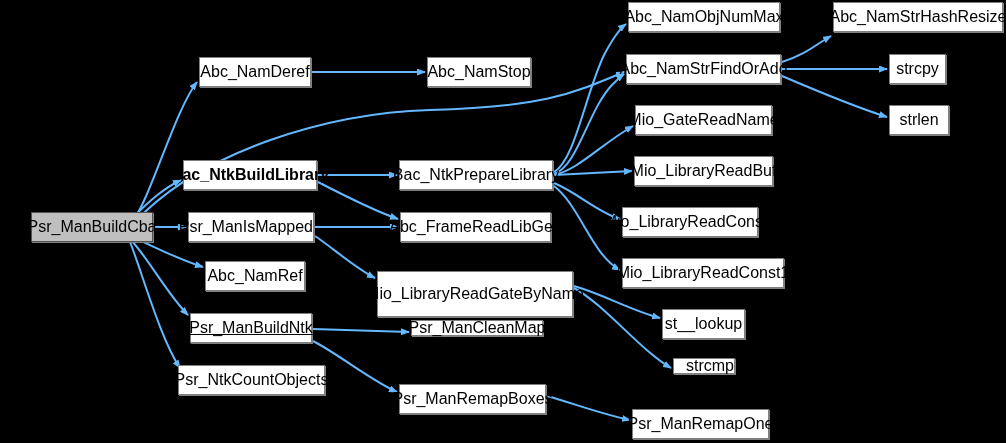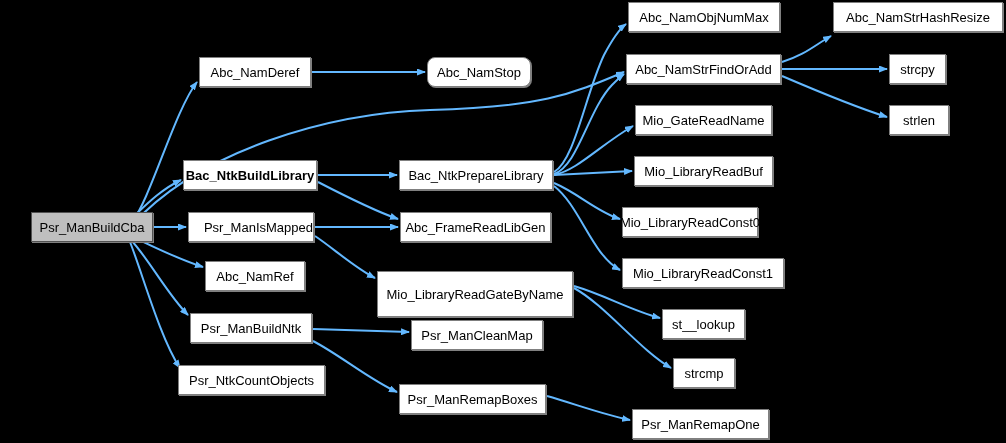--- a/index.html
+++ b/index.html
@@ -25,21 +25,21 @@
   .node {
     position: absolute;
     box-sizing: border-box;
     background: #ffffff;
     border: 1px solid #7f7f7f;
     box-shadow: 1px 1px 0 0 #808080;
     display: flex;
     align-items: center;
     justify-content: center;
     color: #000000;
-    font-size: 13px;
+    font-size: 16px;
     line-height: 1;
     white-space: nowrap;
     z-index: 3;
   }
   .node.root {
     background: #bfbfbf;
     border: 1px solid #525252;
     margin-left: 23px;
   }
   .node-label {
@@ -85,48 +85,48 @@
         <path d="M782,76 C810,88 855,107 887,117" fill="none" stroke="#63b8ff" stroke-width="2" marker-end="url(#arrowhead)"></path>
       </g>
   </svg>
   <div id="nodes-group">
       <div class="node root" style="left: 8px; top: 212px; width: 122px; height: 30px;">
         <span class="node-label">Psr_ManBuildCba</span>
       </div>
       <div class="node" style="left: 199px; top: 57px; width: 112px; height: 30px;">
         <span class="node-label">Abc_NamDeref</span>
       </div>
-      <div class="node" style="left: 427px; top: 57px; width: 104px; height: 30px; border-radius: 8px;">
+      <div class="node" style="left: 427px; top: 57px; width: 104px; height: 30px;">
         <span class="node-label">Abc_NamStop</span>
       </div>
       <div class="node" style="left: 183px; top: 160px; width: 134px; height: 30px; font-weight: bold;">
         <span class="node-label">Bac_NtkBuildLibrary</span>
       </div>
       <div class="node" style="left: 188px; top: 212px; width: 126px; height: 30px; justify-content: flex-end;">
         <span class="node-label">Psr_ManIsMapped</span>
       </div>
       <div class="node" style="left: 205px; top: 261px; width: 100px; height: 30px;">
         <span class="node-label">Abc_NamRef</span>
       </div>
-      <div class="node" style="left: 190px; top: 313px; width: 122px; height: 30px;">
+      <div class="node" style="left: 190px; top: 313px; width: 122px; height: 30px; text-decoration: underline;">
         <span class="node-label">Psr_ManBuildNtk</span>
       </div>
       <div class="node" style="left: 178px; top: 365px; width: 147px; height: 30px;">
         <span class="node-label">Psr_NtkCountObjects</span>
       </div>
       <div class="node" style="left: 399px; top: 160px; width: 154px; height: 30px;">
         <span class="node-label">Bac_NtkPrepareLibrary</span>
       </div>
       <div class="node" style="left: 400px; top: 212px; width: 151px; height: 30px;">
         <span class="node-label">Abc_FrameReadLibGen</span>
       </div>
       <div class="node" style="left: 377px; top: 271px; width: 196px; height: 46px;">
         <span class="node-label">Mio_LibraryReadGateByName</span>
       </div>
-      <div class="node" style="left: 411px; top: 320px; width: 132px; height: 30px;">
+      <div class="node" style="left: 411px; top: 320px; width: 132px; height: 16px;">
         <span class="node-label">Psr_ManCleanMap</span>
       </div>
       <div class="node" style="left: 399px; top: 384px; width: 147px; height: 30px;">
         <span class="node-label">Psr_ManRemapBoxes</span>
       </div>
       <div class="node" style="left: 628px; top: 2px; width: 152px; height: 30px;">
         <span class="node-label">Abc_NamObjNumMax</span>
       </div>
       <div class="node" style="left: 626px; top: 54px; width: 155px; height: 30px;">
         <span class="node-label">Abc_NamStrFindOrAdd</span>
@@ -139,21 +139,21 @@
       </div>
       <div class="node" style="left: 622px; top: 207px; width: 136px; height: 30px;">
         <span class="node-label">Mio_LibraryReadConst0</span>
       </div>
       <div class="node" style="left: 622px; top: 258px; width: 162px; height: 30px;">
         <span class="node-label">Mio_LibraryReadConst1</span>
       </div>
       <div class="node" style="left: 662px; top: 309px; width: 83px; height: 30px;">
         <span class="node-label">st__lookup</span>
       </div>
-      <div class="node" style="left: 673px; top: 358px; width: 62px; height: 30px;">
+      <div class="node" style="left: 673px; top: 358px; width: 62px; height: 16px; justify-content: flex-end;">
         <span class="node-label">strcmp</span>
       </div>
       <div class="node" style="left: 632px; top: 409px; width: 137px; height: 30px;">
         <span class="node-label">Psr_ManRemapOne</span>
       </div>
       <div class="node" style="left: 833px; top: 2px; width: 170px; height: 30px;">
         <span class="node-label">Abc_NamStrHashResize</span>
       </div>
       <div class="node" style="left: 889px; top: 54px; width: 57px; height: 30px;">
         <span class="node-label">strcpy</span>

